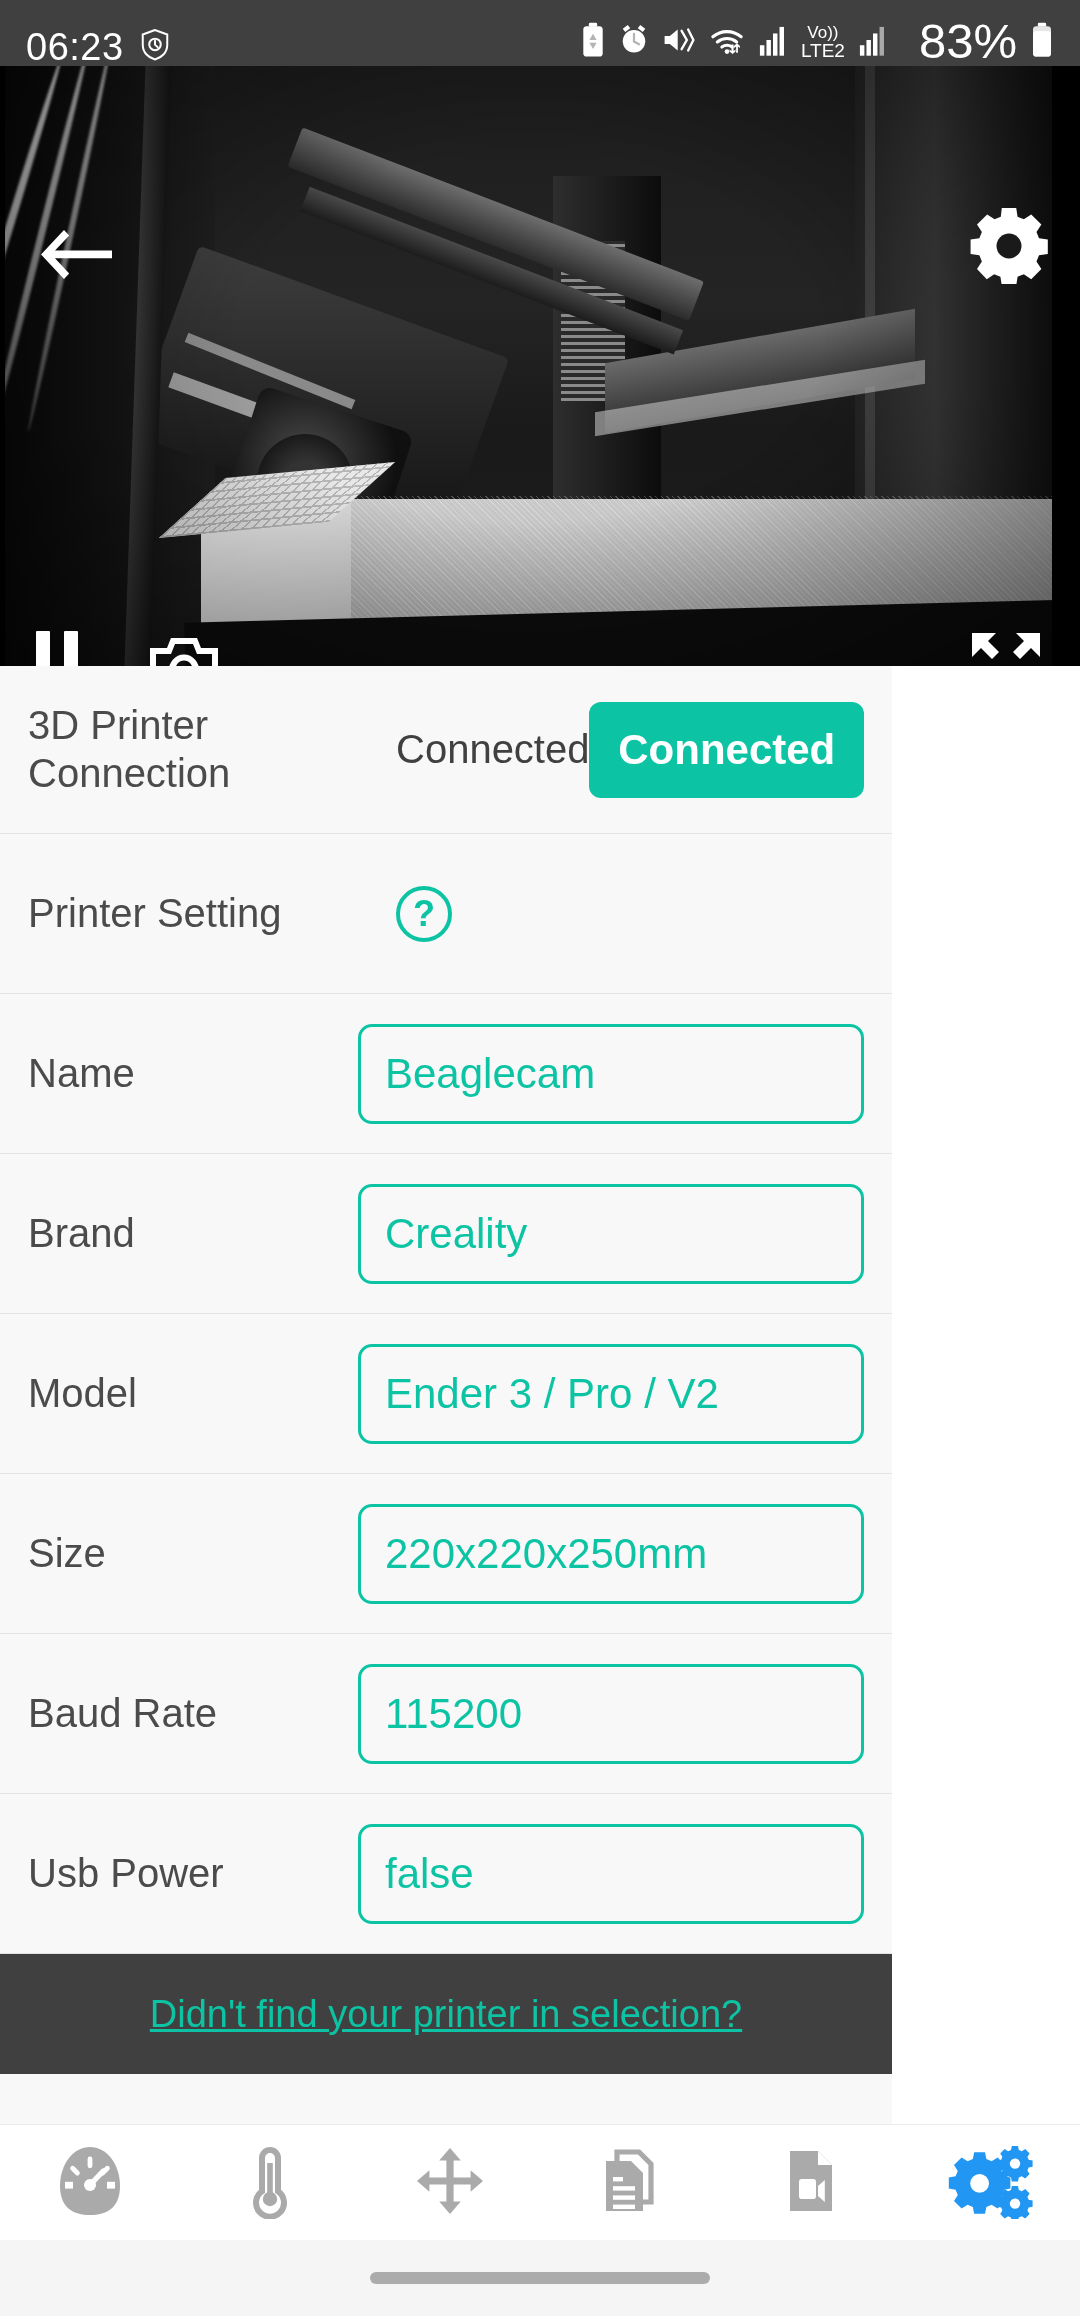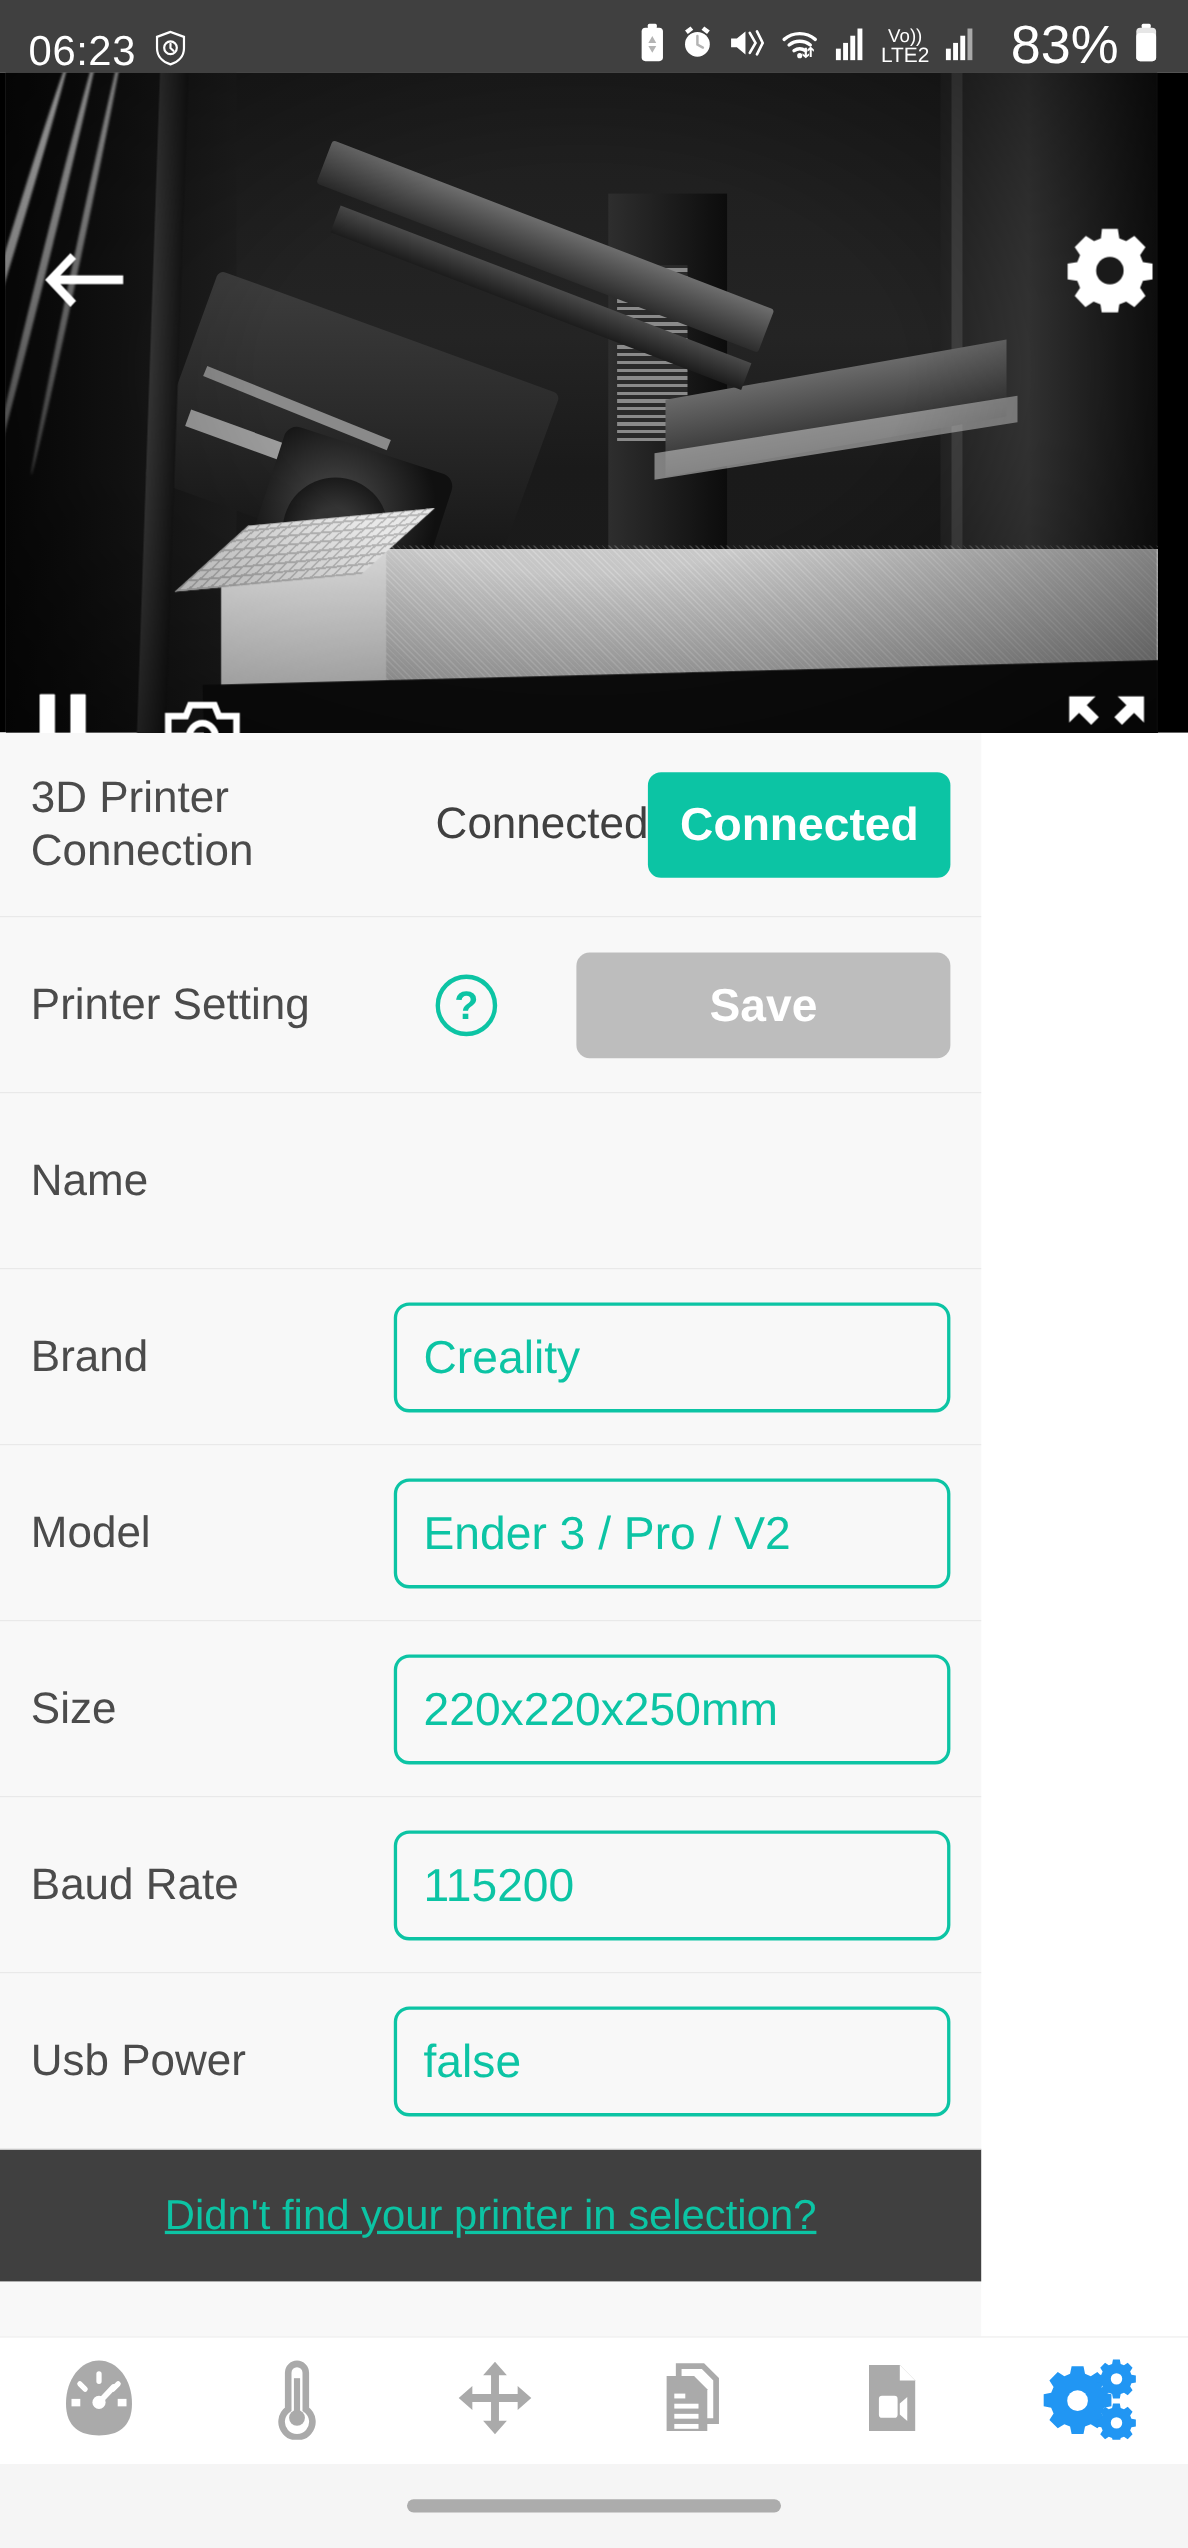--- a/index.html
+++ b/index.html
@@ -311,25 +311,25 @@
     </div>
     <div class="conn-status">Connected</div>
     <div class="btn btn-disconnect">Connected</div>
   </div>
 
   <div class="row">
     <div class="label">Printer Setting</div>
     <div class="help-wrap">
       <div class="help-icon">?</div>
     </div>
-    <div class="btn btn-save">Save</div>
   </div>
 
   <div class="row">
     <div class="label">Name</div>
+    <div class="field">Beaglecam</div>
   </div>
 
   <div class="row">
     <div class="label">Brand</div>
     <div class="field">Creality</div>
   </div>
 
   <div class="row">
     <div class="label">Model</div>
     <div class="field">Ender 3 / Pro / V2</div>

